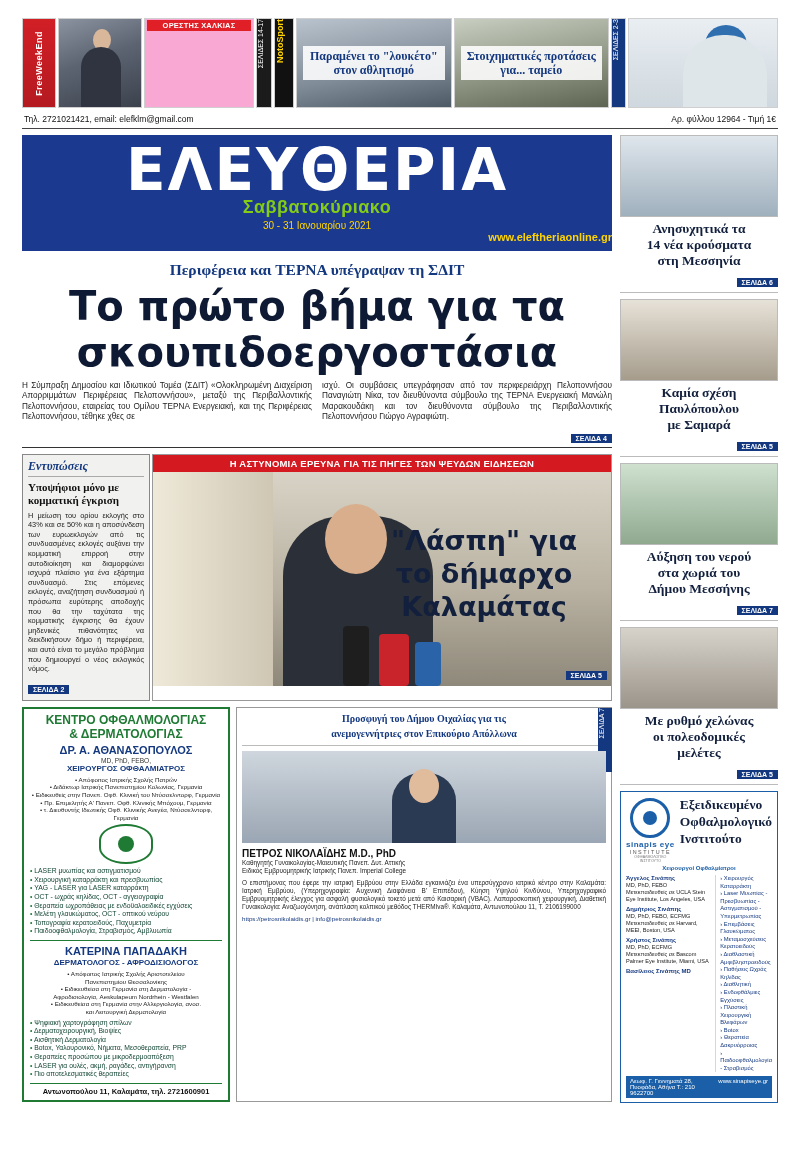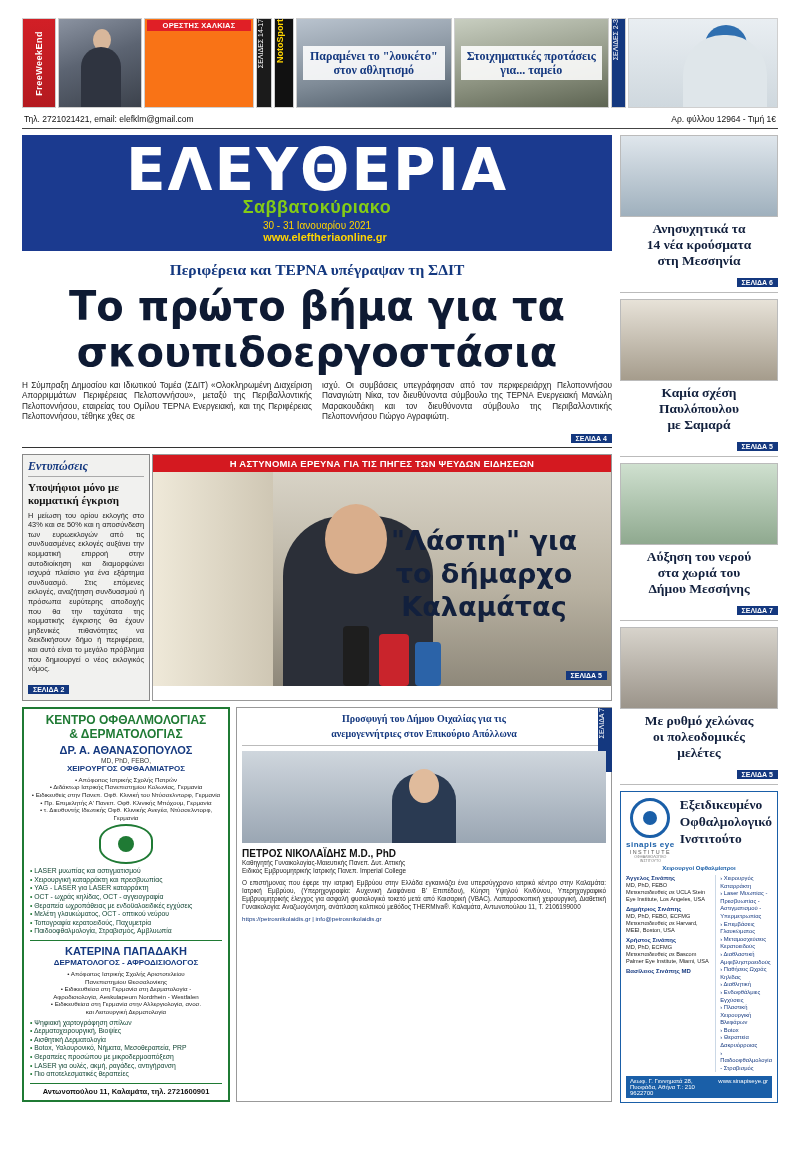--- a/index.html
+++ b/index.html
@@ -18,21 +18,21 @@
   .topstrip { display: flex; height: 90px; gap: 2px; }
   .ts-cell { position: relative; overflow: hidden; border: 1px solid #cfcfcf; }
   .freeweekend { width: 34px; background: linear-gradient(180deg,#d21f26 0%,#b41a20 100%); color: #fff;
     display:flex; align-items:center; justify-content:center; }
   .freeweekend span { writing-mode: vertical-rl; transform: rotate(180deg); font-size: 9px; font-weight: bold; letter-spacing: .5px; }
   .photo-man { width: 84px; background: linear-gradient(160deg,#8b93a1 0%,#5c6472 45%,#3c424c 100%); }
   .photo-man:after { content:""; position:absolute; left:22px; top:28px; width:40px; height:62px; border-radius:20px 20px 0 0;
     background: #2f3440; }
   .photo-man:before { content:""; position:absolute; left:34px; top:10px; width:18px; height:22px; border-radius:50%;
     background:#d8b79b; }
-  .orestis { width: 110px; background: #f97316; text-align: center; padding: 1px 2px; }
+  .orestis { width: 110px; background: #f9a8d4; text-align: center; padding: 1px 2px; }
   .orestis .hdr { background:#e01f26; color:#fff; font-size:7.5px; font-weight:bold; padding:1px 0; letter-spacing:.2px;}
   .orestis .quote { font-size: 10.5px; line-height: 12px; color:#14387f; font-weight: bold; padding-top:3px; font-family:"Liberation Serif", serif;}
   .vert-label { width: 16px; background:#1b1b1b; color:#fff; }
   .vert-label span { writing-mode: vertical-rl; transform: rotate(180deg); font-size: 7px; display:block; text-align:center; padding-top:4px;}
   .moto { width: 20px; background: #111; color:#fff; }
   .moto span { writing-mode: vertical-rl; transform: rotate(180deg); font-size: 9px; font-weight:bold; display:block; text-align:center; padding-top:6px; color:#ffd400;}
   .ts-photo { flex: 1; background: #8d8f86; }
   .ts-cap { position: absolute; inset: 0; display:flex; align-items:center; padding: 0 6px; }
   .ts-cap .box { background: rgba(255,255,255,.88); font-family:"Liberation Serif", serif; font-size: 12px; line-height: 14px;
     color:#14387f; font-weight: bold; padding: 3px 5px; text-align:center; width: 100%;}
@@ -53,21 +53,21 @@
   .body-grid { display: flex; gap: 8px; margin-top: 6px; }
   .leftcol { width: 590px; }
   .rightcol { width: 158px; }
 
   
   .masthead { background: #1b3a8f; position: relative; height: 116px; padding-top: 4px; }
   .masthead .logo { text-align:center; color:#fff; font-family:"DejaVu Sans", sans-serif; font-weight: bold;
     font-size: 58px; line-height: 62px; letter-spacing: 2px; }
   .masthead .sub { text-align:center; color:#84cc16; font-size: 18px; font-weight:bold; letter-spacing: .5px; margin-top: -4px;}
   .masthead .date { text-align:center; color:#ffd400; font-size: 10px; margin-top: 2px; }
-  .masthead .site { text-align:center; color:#ffd400; font-size: 11px; font-weight:bold;padding-left:16px; }
+  .masthead .site { text-align:right; color:#ffd400; font-size: 11px; font-weight:bold;padding-left:16px; }
 
   
   .kicker { text-align:center; font-family:"Liberation Serif", serif; font-weight:bold; color:#14387f; font-size: 15.5px;
     padding: 10px 0 4px 0;}
   .headline { text-align:center; font-family:"DejaVu Sans", sans-serif; font-weight:bold; font-size: 40px; line-height: 46px;
     color:#0e1a33; padding-bottom: 6px;}
   .leadtext { display:flex; gap: 10px; font-size: 8.2px; line-height: 10.4px; color:#1b1b1b; padding-bottom: 4px; text-align: justify;}
   .leadtext div { flex:1; }
   .sel-tag { display:inline-block; background:#14387f; color:#fff; font-size:7px; padding:1px 5px; font-weight:bold;}
   .sel-row { text-align:right; border-bottom: 1px solid #333; padding-bottom: 2px; }

